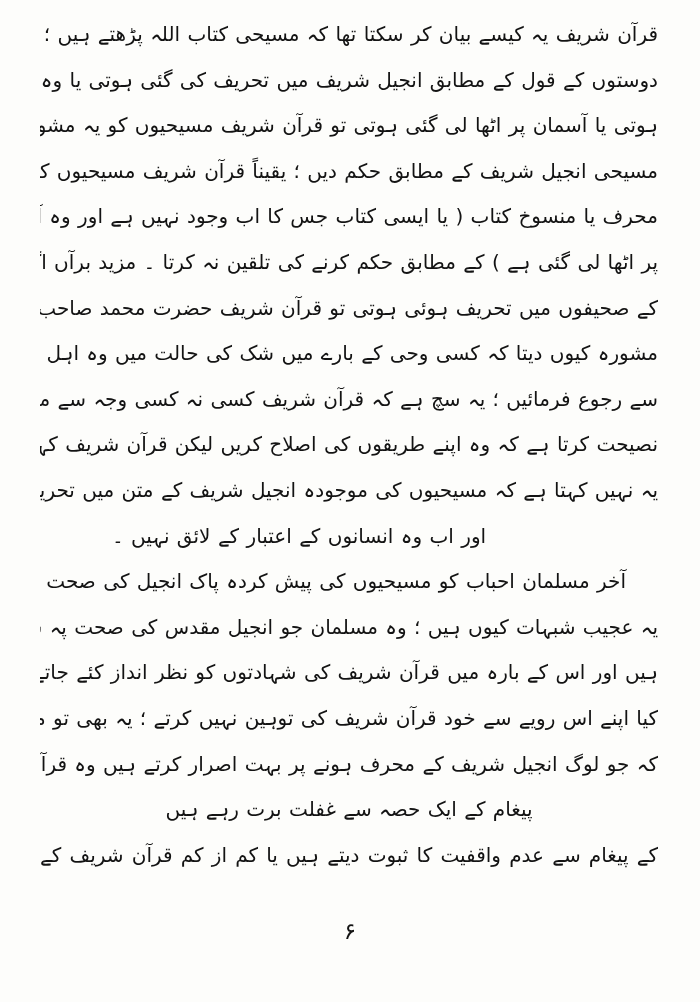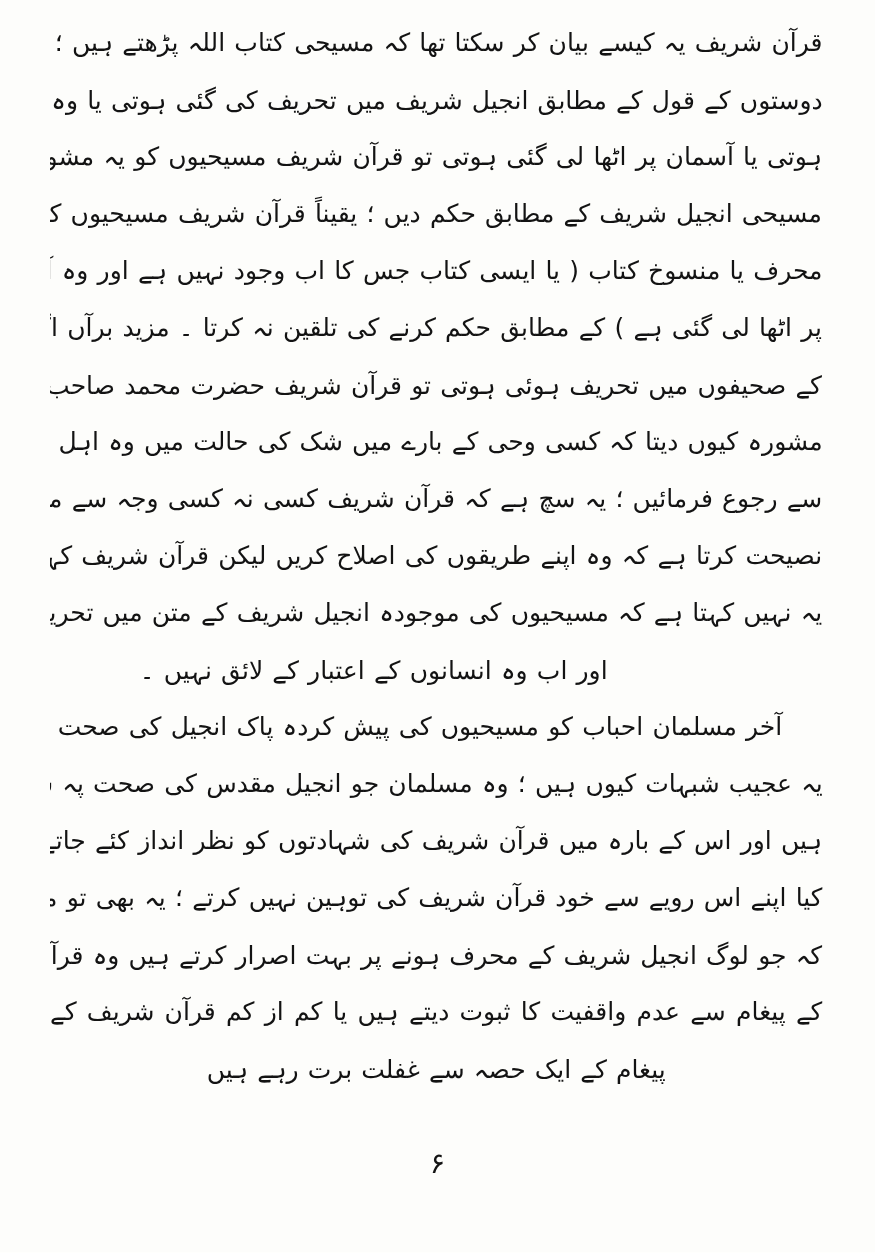--- a/index.html
+++ b/index.html
@@ -79,19 +79,19 @@
     <div class="line">مشورہ کیوں دیتا کہ کسی وحی کے بارے میں شک کی حالت میں وہ اہل کتاب</div>
     <div class="line">سے رجوع فرمائیں ؛ یہ سچ ہے کہ قرآن شریف کسی نہ کسی وجہ سے مسیحیوں کو</div>
     <div class="line">نصیحت کرتا ہے کہ وہ اپنے طریقوں کی اصلاح کریں لیکن قرآن شریف کہیں بھی</div>
     <div class="line">یہ نہیں کہتا ہے کہ مسیحیوں کی موجودہ انجیل شریف کے متن میں تحریف ہوئی ہے</div>
     <div class="line end-center-left">اور اب وہ انسانوں کے اعتبار کے لائق نہیں ۔</div>
     <div class="line para-indent">آخر مسلمان احباب کو مسیحیوں کی پیش کردہ پاک انجیل کی صحت کے متعلق</div>
     <div class="line">یہ عجیب شبہات کیوں ہیں ؛ وہ مسلمان جو انجیل مقدس کی صحت پہ شک کرتے</div>
     <div class="line">ہیں اور اس کے بارہ میں قرآن شریف کی شہادتوں کو نظر انداز کئے جاتے ہیں</div>
     <div class="line">کیا اپنے اس رویے سے خود قرآن شریف کی توہین نہیں کرتے ؛ یہ بھی تو ممکن ہے</div>
     <div class="line">کہ جو لوگ انجیل شریف کے محرف ہونے پر بہت اصرار کرتے ہیں وہ قرآن شریف</div>
+    <div class="line end-center">پیغام کے ایک حصہ سے غفلت برت رہے ہیں</div>
     <div class="line">کے پیغام سے عدم واقفیت کا ثبوت دیتے ہیں یا کم از کم قرآن شریف کے</div>
-    <div class="line end-center">پیغام کے ایک حصہ سے غفلت برت رہے ہیں</div>
   </div>
 
   <div class="page-number">۶</div>
 
 </div>
 
 </body></html>

